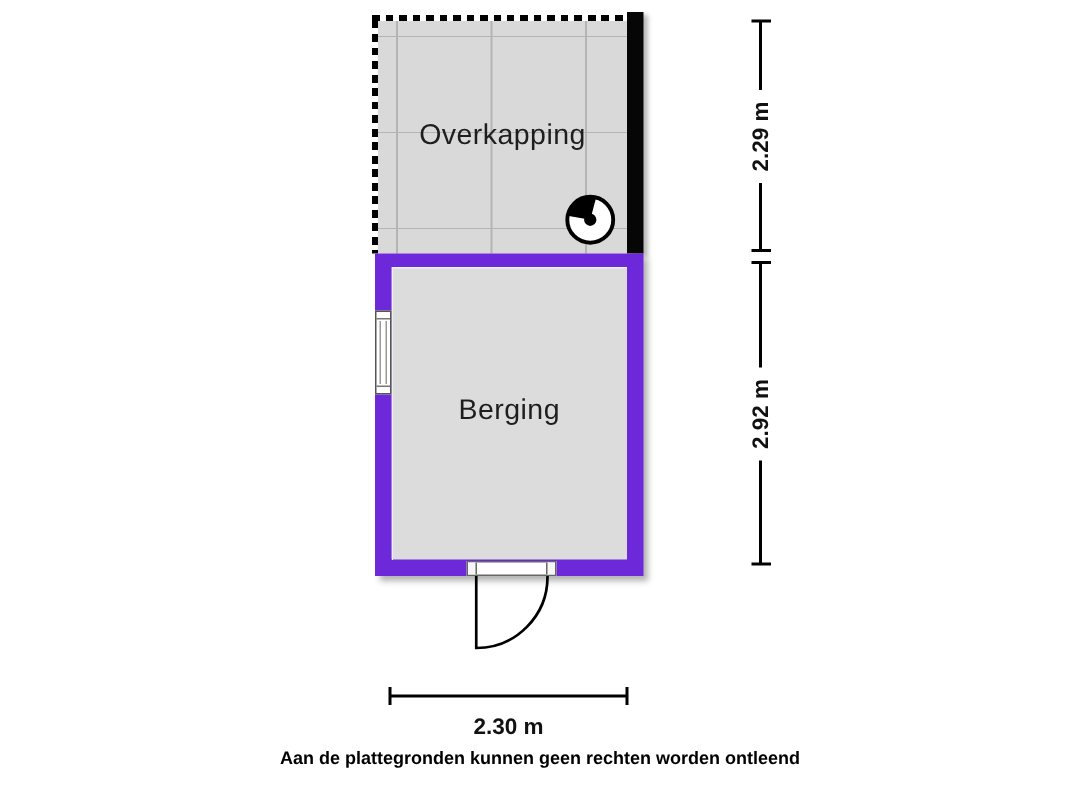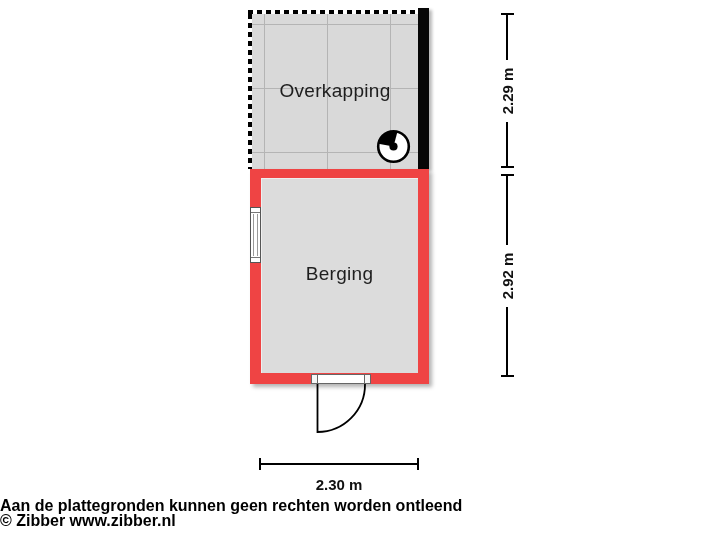--- a/index.html
+++ b/index.html
@@ -27,21 +27,21 @@
     left:248px; top:14px; width:4px; height:155px;
     background:repeating-linear-gradient(180deg, #000 0 5px, transparent 5px 9px);
   }
   .wall-right-top {
     left:418px; top:8px; width:11px; height:161px; background:#060606;
     box-shadow:3px 2px 3px rgba(0,0,0,0.28);
   }
 
   
   .berging-outer {
-    left:250px; top:169px; width:179px; height:215px; background:#ef4444;
+    left:250px; top:169px; width:179px; height:215px; background:#6d28d9;
     box-shadow:3px 3px 4px rgba(0,0,0,0.30);
   }
   .berging-fill {
     left:11px; top:9px; width:157px; height:195px; background:#dcdcdc;
     box-shadow:inset 1px 1px 0 #efefef;
   }
 
   .room-label {
     left:0; right:0; text-align:center;
     font-size:19px; color:#1e1e1e; letter-spacing:0.3px; white-space:nowrap;
@@ -92,22 +92,22 @@
     display:flex; align-items:center; justify-content:center;
     font-size:15px; font-weight:600; color:#111; white-space:nowrap;
   }
   .pill-rot { transform:rotate(-90deg); }
   .pill-229 { left:476px; top:80px; }
   .pill-292 { left:476px; top:265px; }
   .pill-230 { left:308px; top:453px;margin-top:20px; }
 
   
   .footer {
-    left:0; width:720px; top:498px; text-align:left;
-    font-size:16px; font-weight:700; color:#000; line-height:15px;
+    left:0; width:720px; top:498px; text-align:center;
+    font-size:12px; font-weight:700; color:#000; line-height:15px;
   }
 </style>
 </head>
 <body>
 
 <div class="canvas">
 
   <div class="abs overkapping-fill">
     <div class="abs room-label label-overkapping">Overkapping</div>
   </div>
@@ -143,16 +143,15 @@
   <div class="abs tick-h" style="left:501px; top:375px;"></div>
   <div class="abs dim-pill pill-rot pill-292">2.92 m</div>
 
   <div class="abs dim-line dim-h"></div>
   <div class="abs tick-v" style="left:259px; top:458px;"></div>
   <div class="abs tick-v" style="left:417px; top:458px;"></div>
   <div class="abs dim-pill pill-230">2.30 m</div>
 
   <div class="abs footer">
     <div>Aan de plattegronden kunnen geen rechten worden ontleend</div>
-    <div>© Zibber www.zibber.nl</div>
   </div>
 
 </div>
 
 </body></html>

